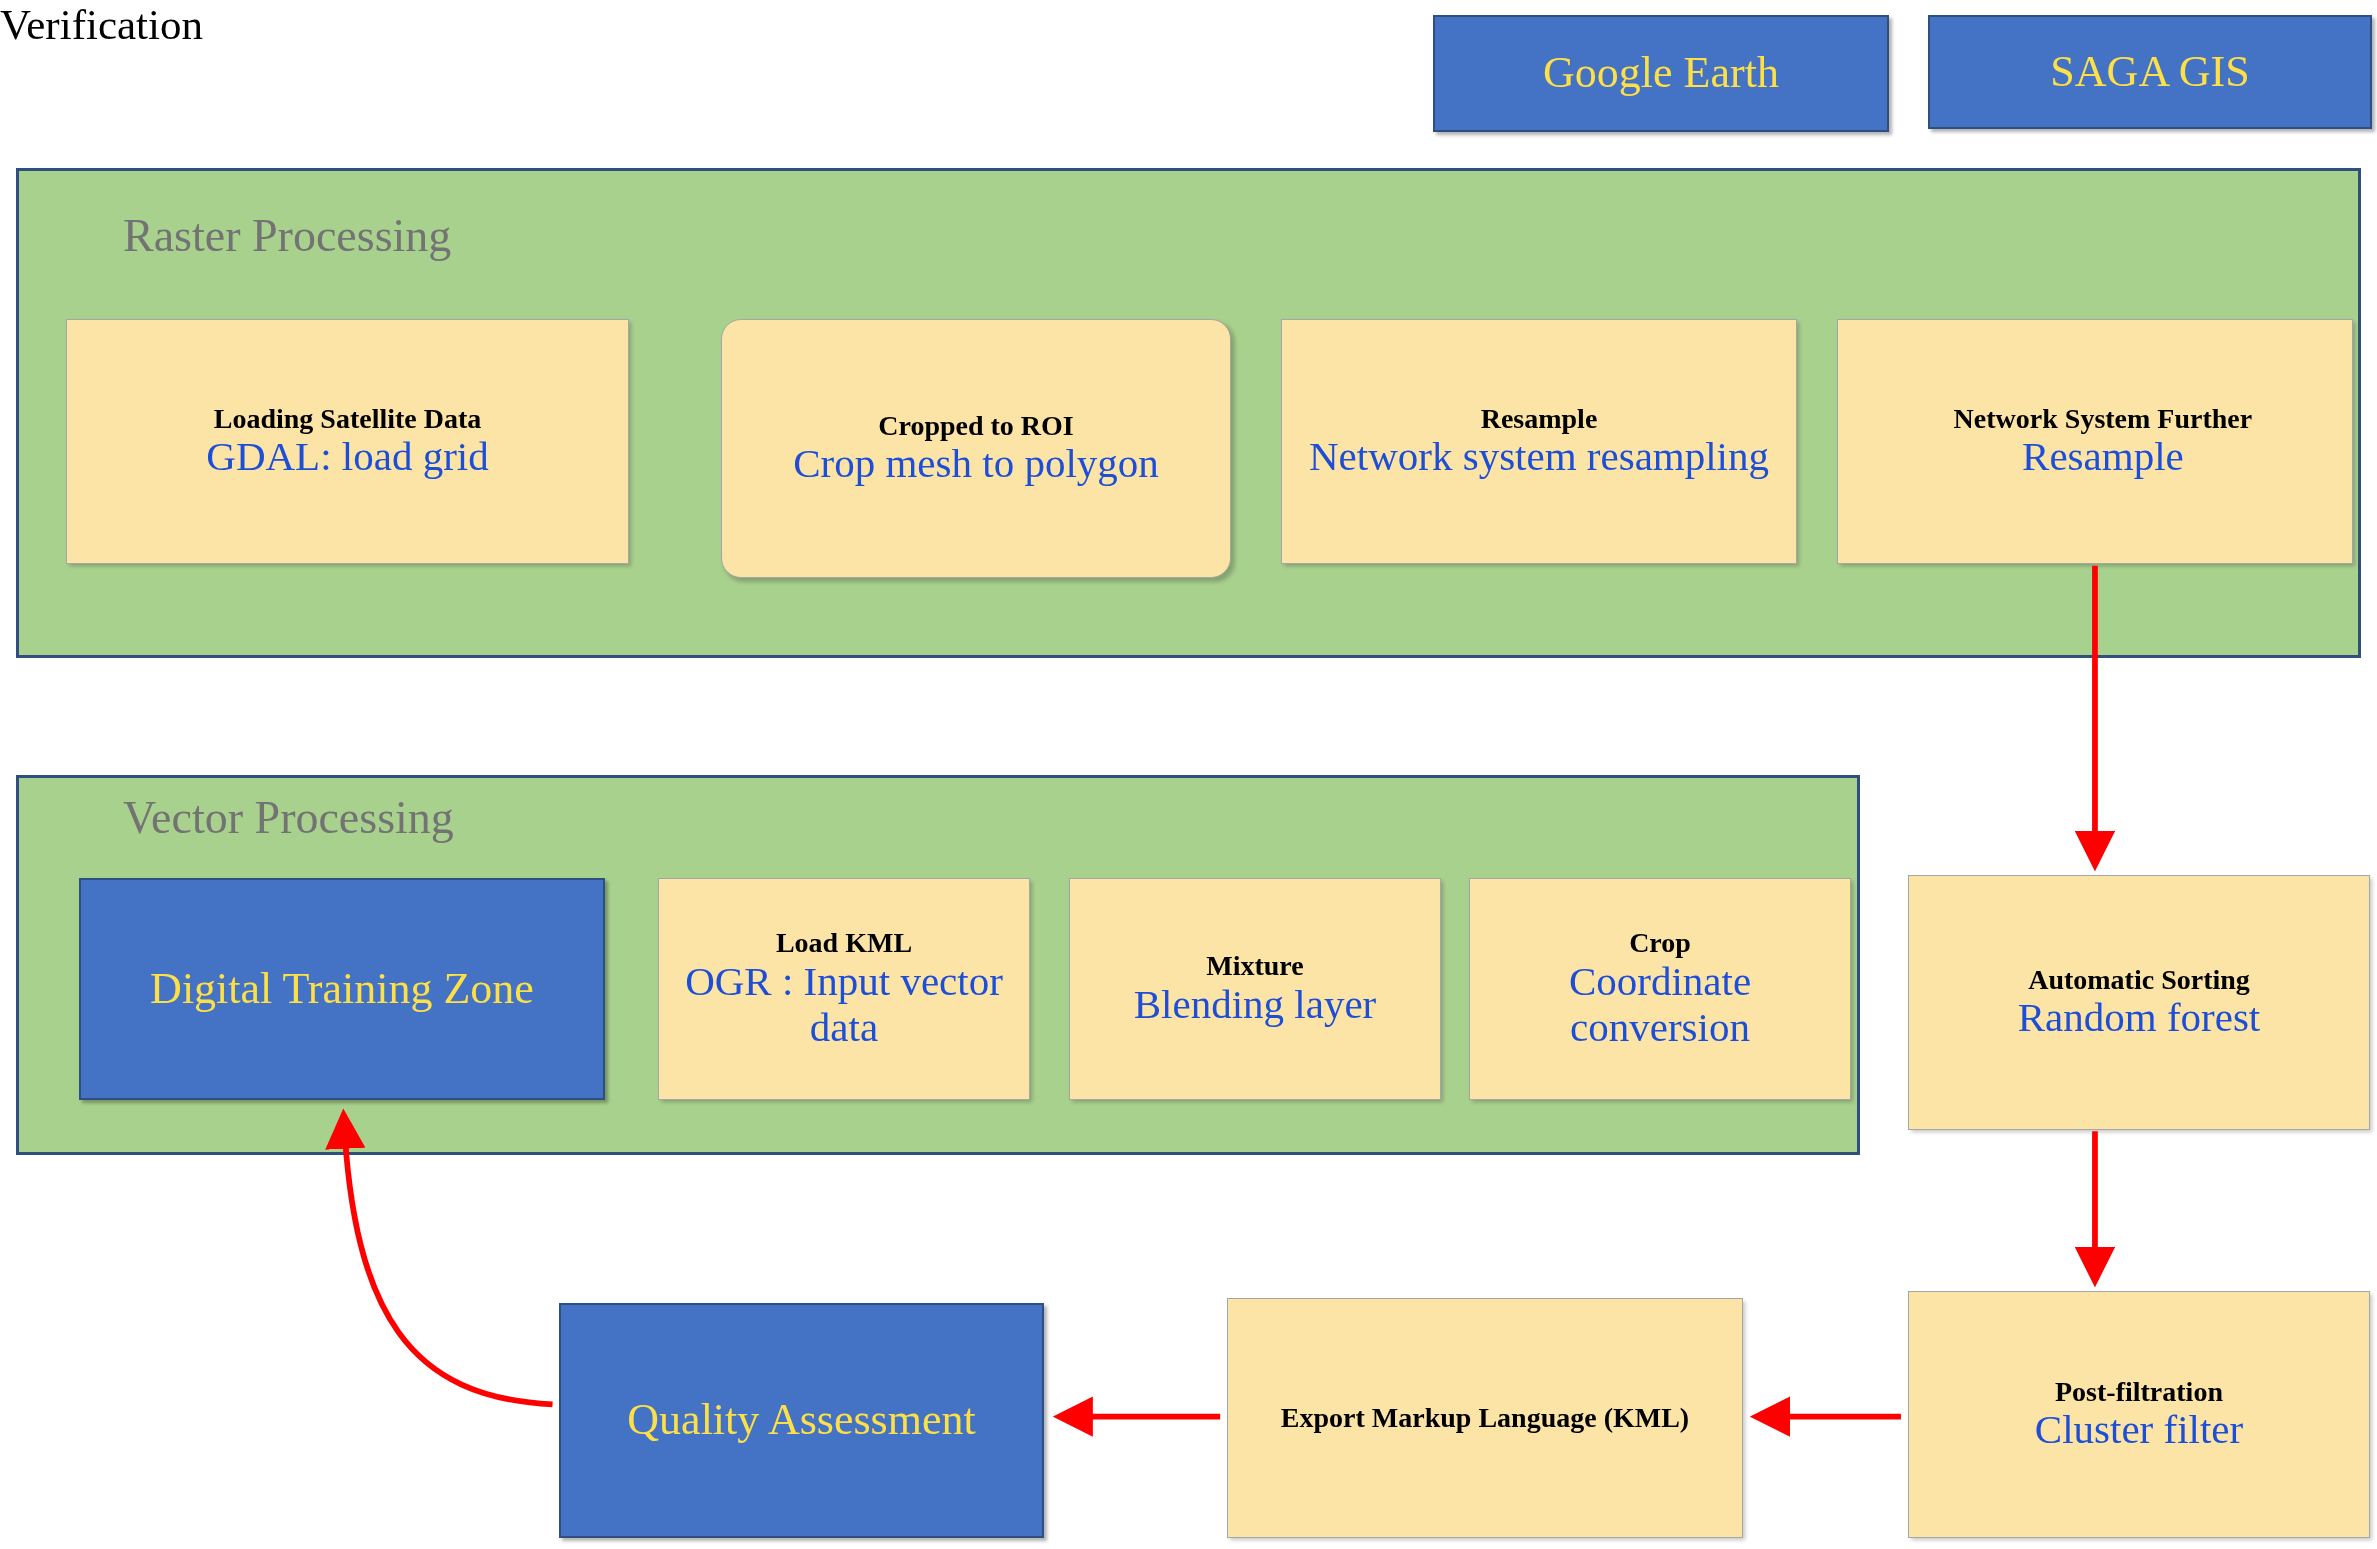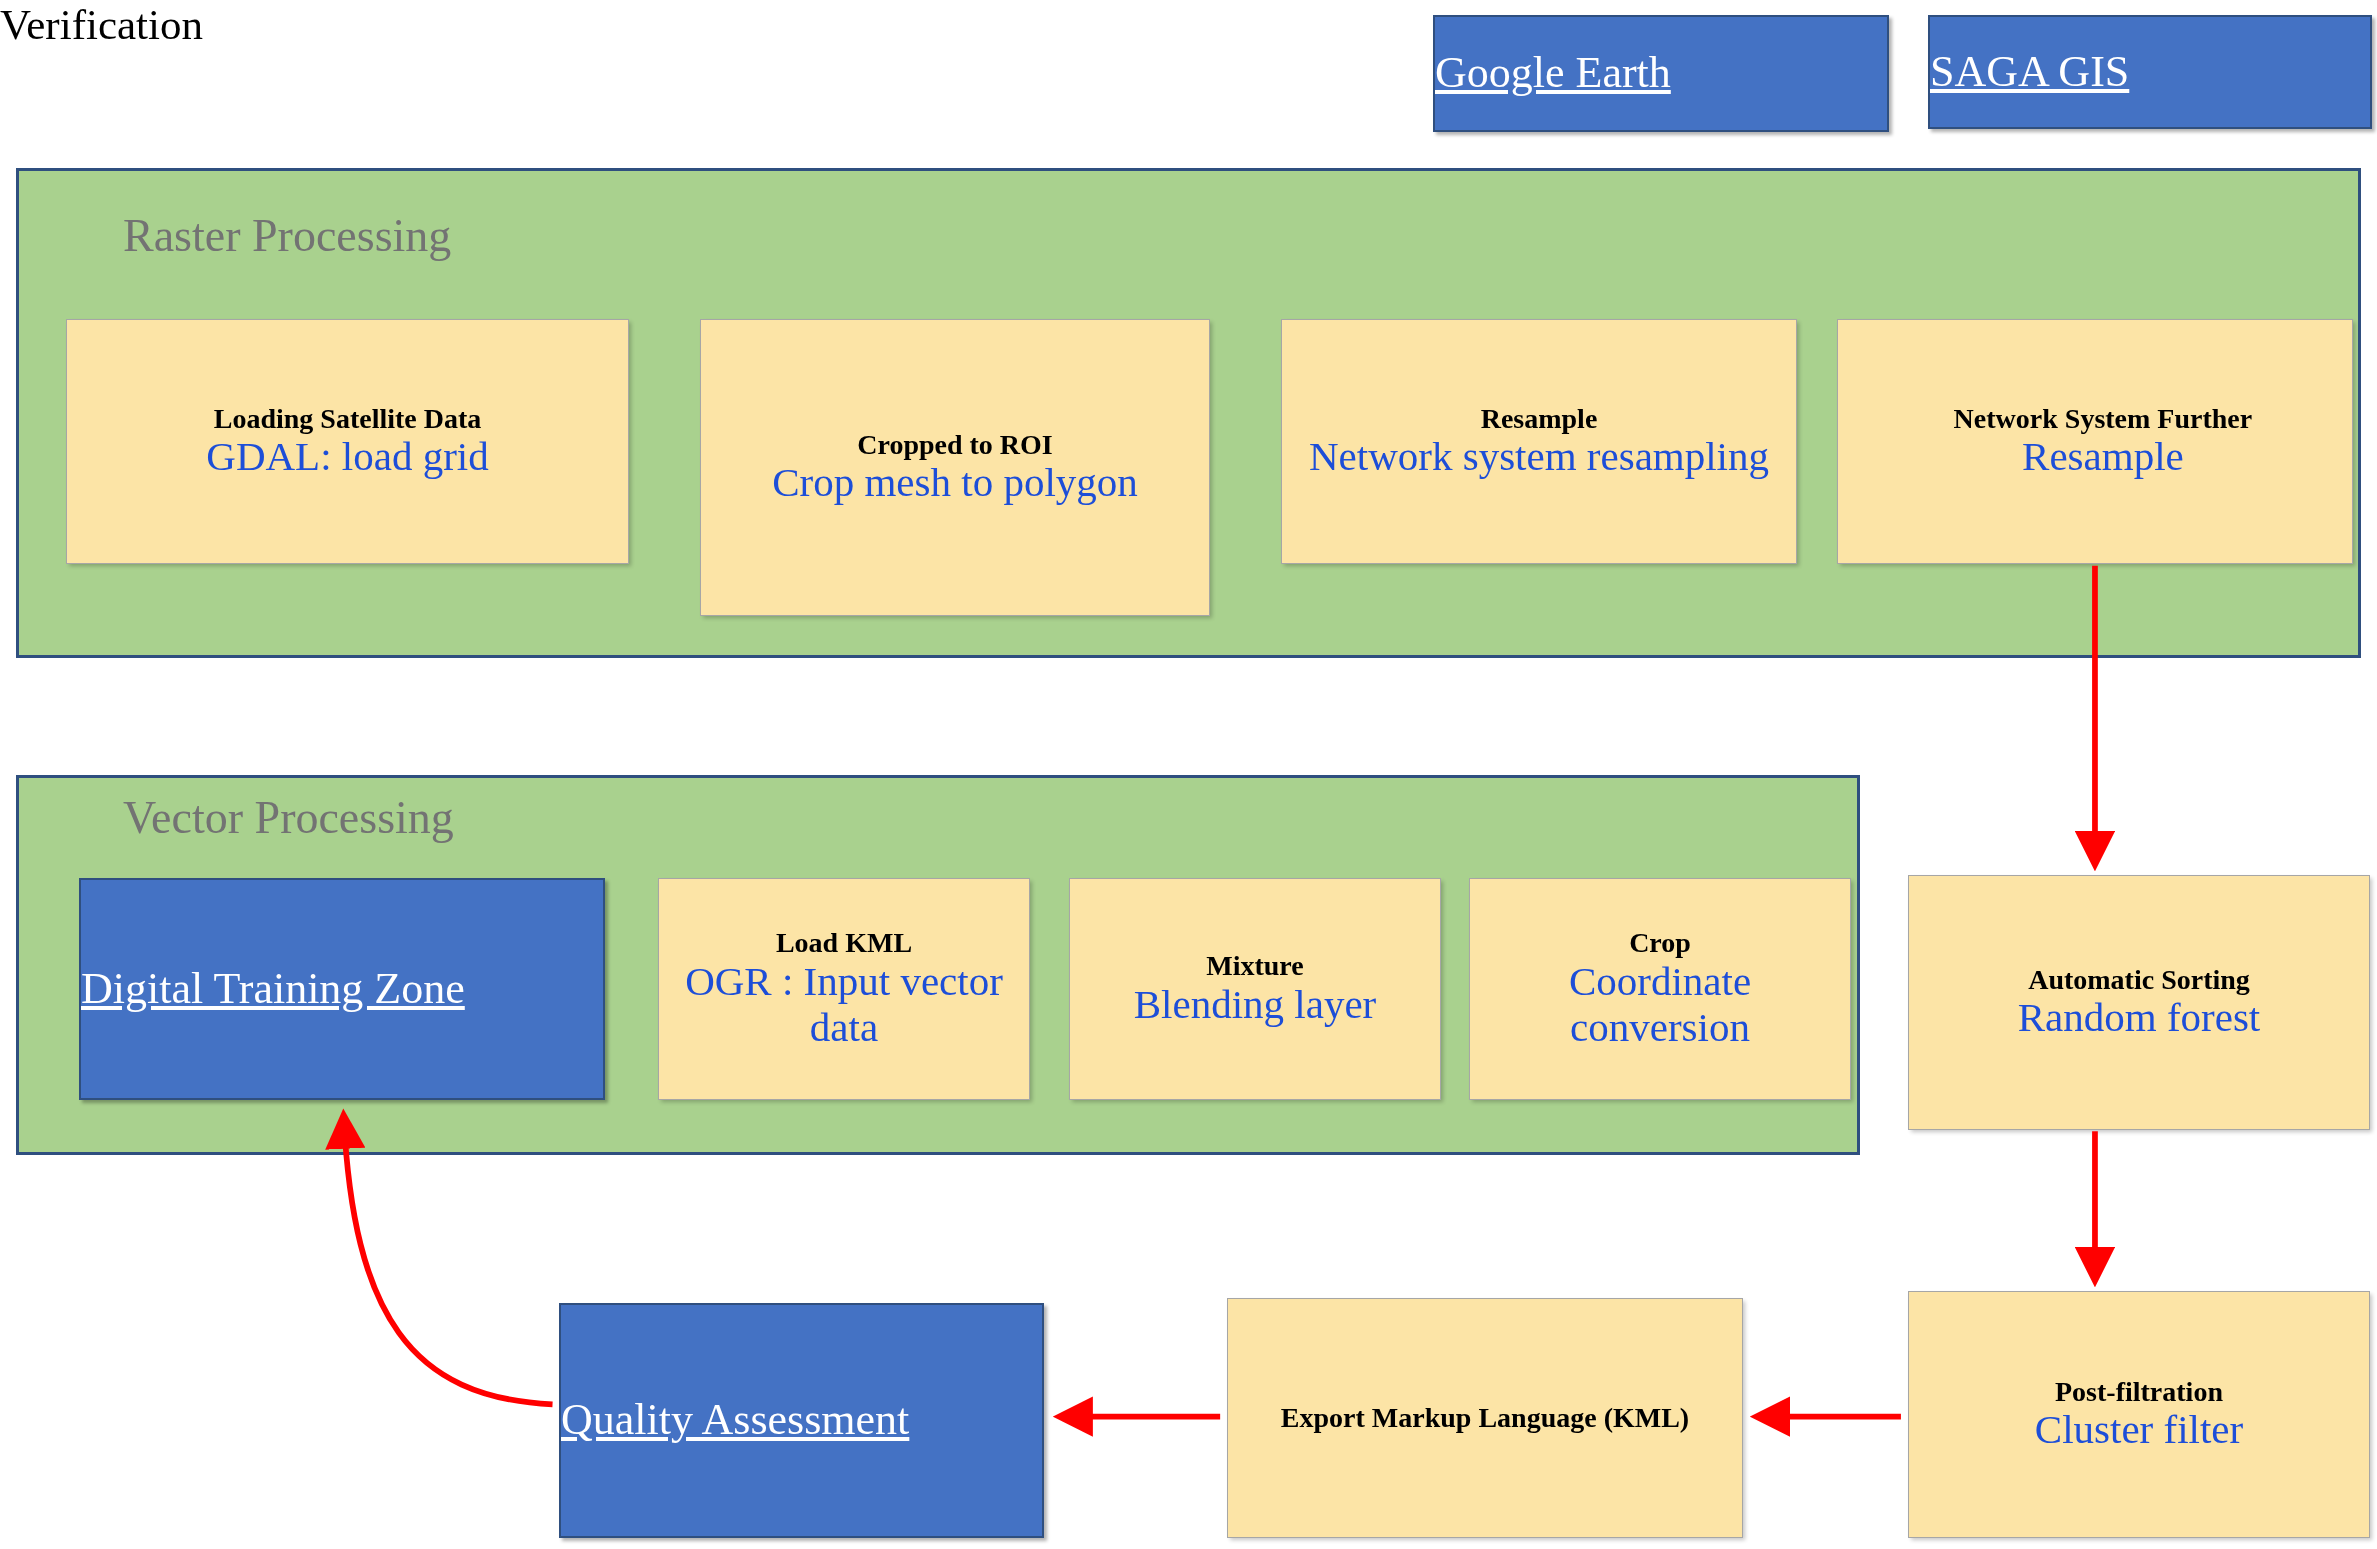--- a/index.html
+++ b/index.html
@@ -14,27 +14,26 @@
     background: #ffffff;
     font-family: "Liberation Serif", "DejaVu Serif", serif;
     overflow: hidden;
   }
   .abs { position: absolute; box-sizing: border-box; }
 
   
   .blue-box {
     background: #4472C4;
     border: 2.5px solid #2F4F7F;
-    color: #ffffff;
+    color: #fde047;
     display: flex;
     align-items: center;
-    justify-content: flex-start;
+    justify-content: center;
     text-align: center;
     box-shadow: 2.5px 2.5px 3.3px rgba(0,0,0,0.30);
-    text-decoration: underline;
   }
   .blue-box .lbl { font-size: 44px; line-height: 1.1; }
 
   
   .green-panel {
     background: #A9D18E;
     border: 3.3px solid #2F4F7F;
   }
   .panel-title {
     position: absolute;
@@ -98,21 +97,21 @@
 
   <div class="abs green-panel" style="left:16.4px; top:168px; width:2345px; height:490px;">
   </div>
   <div class="panel-title" style="left:123px; top:209px;">Raster Processing</div>
 
   <div class="abs yellow-box" style="left:66px; top:319px; width:563px; height:245px;">
     <span class="ttl">Loading Satellite Data</span>
     <span class="sub">GDAL: load grid</span>
   </div>
 
-  <div class="abs yellow-box" style="left:700px; top:319px; width:510px; height:297px;">
+  <div class="abs yellow-box" style="left:721px; top:319px; width:510px; height:259px;border-radius:20px;">
     <span class="ttl">Cropped to ROI</span>
     <span class="sub">Crop mesh to polygon</span>
   </div>
 
   <div class="abs yellow-box" style="left:1281px; top:319px; width:516px; height:245px;">
     <span class="ttl">Resample</span>
     <span class="sub">Network system resampling</span>
   </div>
 
   <div class="abs yellow-box" style="left:1837px; top:319px; width:516px; height:245px;padding-left:24px;">

